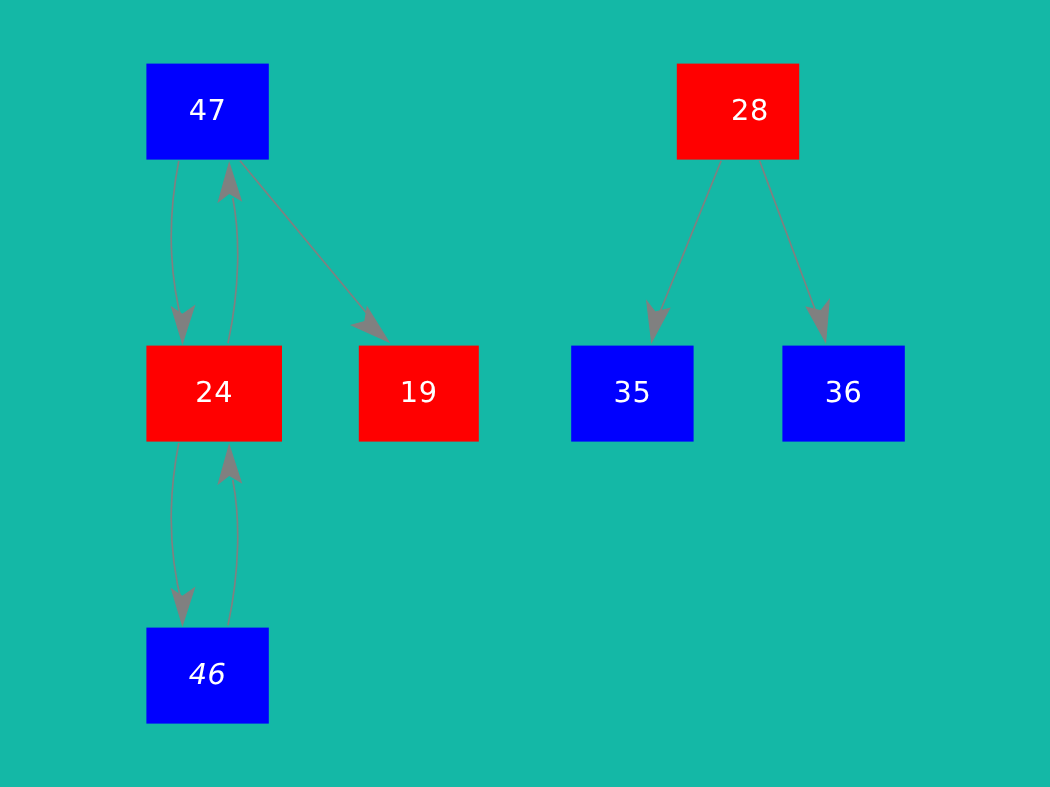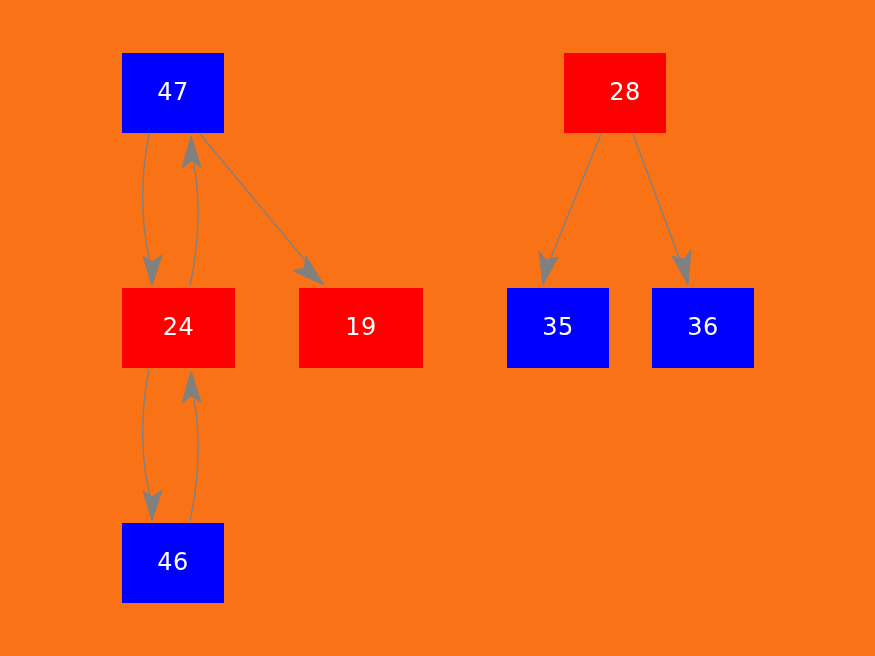--- a/index.html
+++ b/index.html
@@ -8,21 +8,21 @@
     padding: 0;
     background: #ffffff;
   }
   body {
     font-family: "DejaVu Sans", "Liberation Sans", sans-serif;
   }
   #canvas {
     position: relative;
     width: 875px;
     height: 656px;
-    background: #f97316;
+    background: #14b8a6;
     overflow: hidden;
   }
   #edge-layer {
     position: absolute;
     left: 0;
     top: 0;
     width: 875px;
     height: 656px;
     pointer-events: none;
   }
@@ -93,29 +93,29 @@
   </div>
 
   <div class="node" style="left:564px; top:53px; width:102px; height:80px; background:#ff0000;padding-left:20px;">
     <span class="node-label">28</span>
   </div>
 
   <div class="node" style="left:122px; top:288px; width:113px; height:80px; background:#ff0000;">
     <span class="node-label">24</span>
   </div>
 
-  <div class="node" style="left:299px; top:288px; width:124px; height:80px; background:#ff0000;">
+  <div class="node" style="left:299px; top:288px; width:100px; height:80px; background:#ff0000;">
     <span class="node-label">19</span>
   </div>
 
-  <div class="node" style="left:476px; top:288px; width:102px; height:80px; background:#0000ff;margin-left:31px;">
+  <div class="node" style="left:476px; top:288px; width:102px; height:80px; background:#0000ff;">
     <span class="node-label">35</span>
   </div>
 
   <div class="node" style="left:652px; top:288px; width:102px; height:80px; background:#0000ff;text-align:center;">
     <span class="node-label">36</span>
   </div>
 
-  <div class="node" style="left:122px; top:523px; width:102px; height:80px; background:#0000ff;">
+  <div class="node" style="left:122px; top:523px; width:102px; height:80px; background:#0000ff;font-style:italic;">
     <span class="node-label">46</span>
   </div>
 
 </div>
 
 </body></html>

